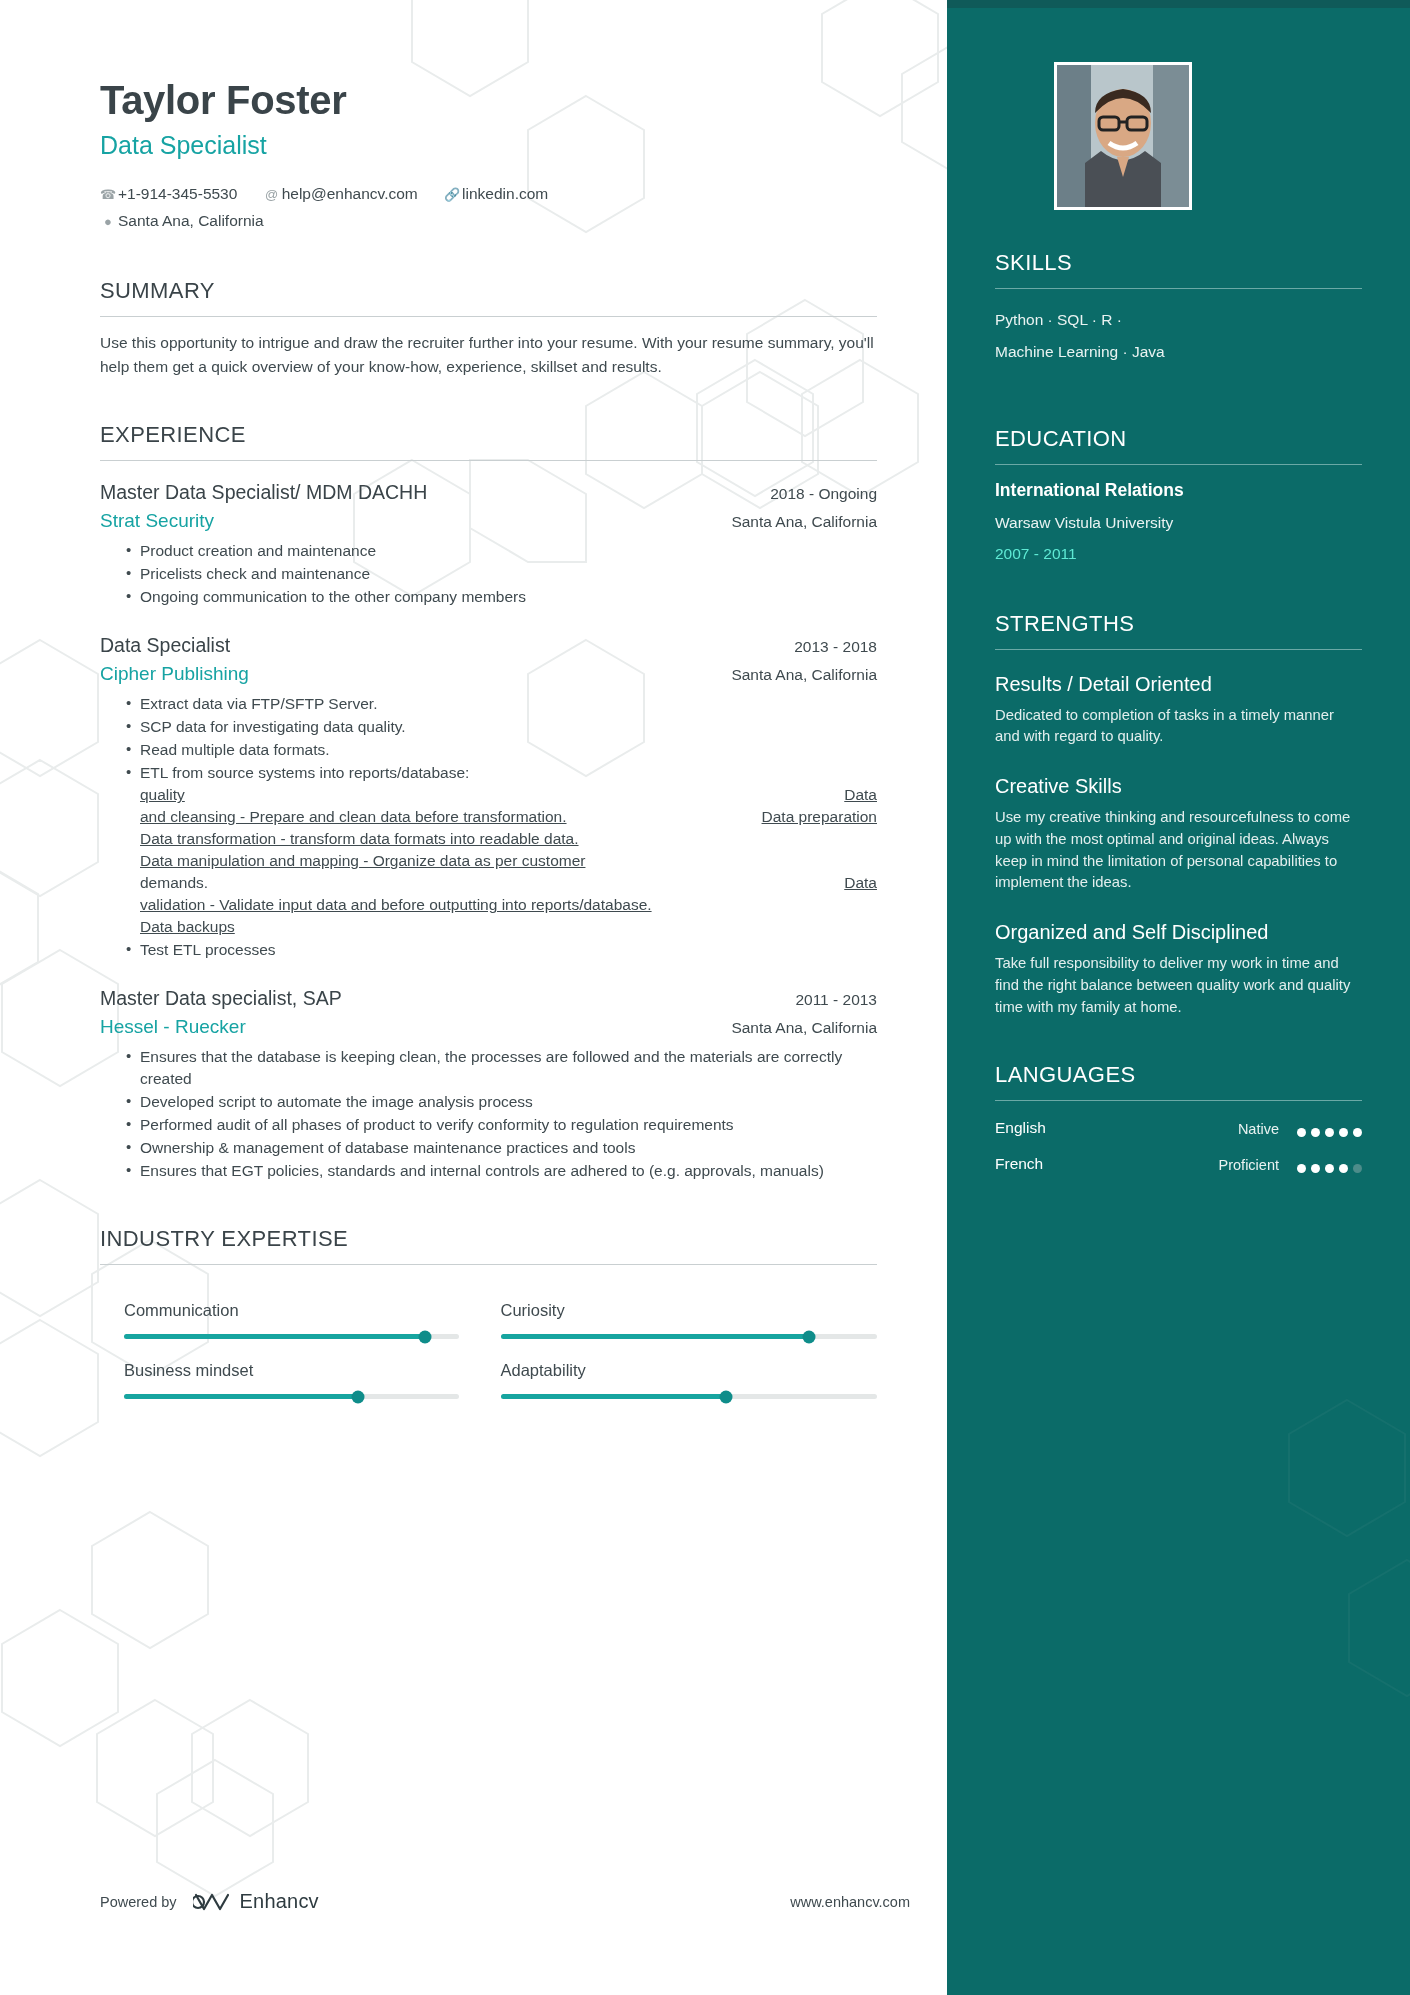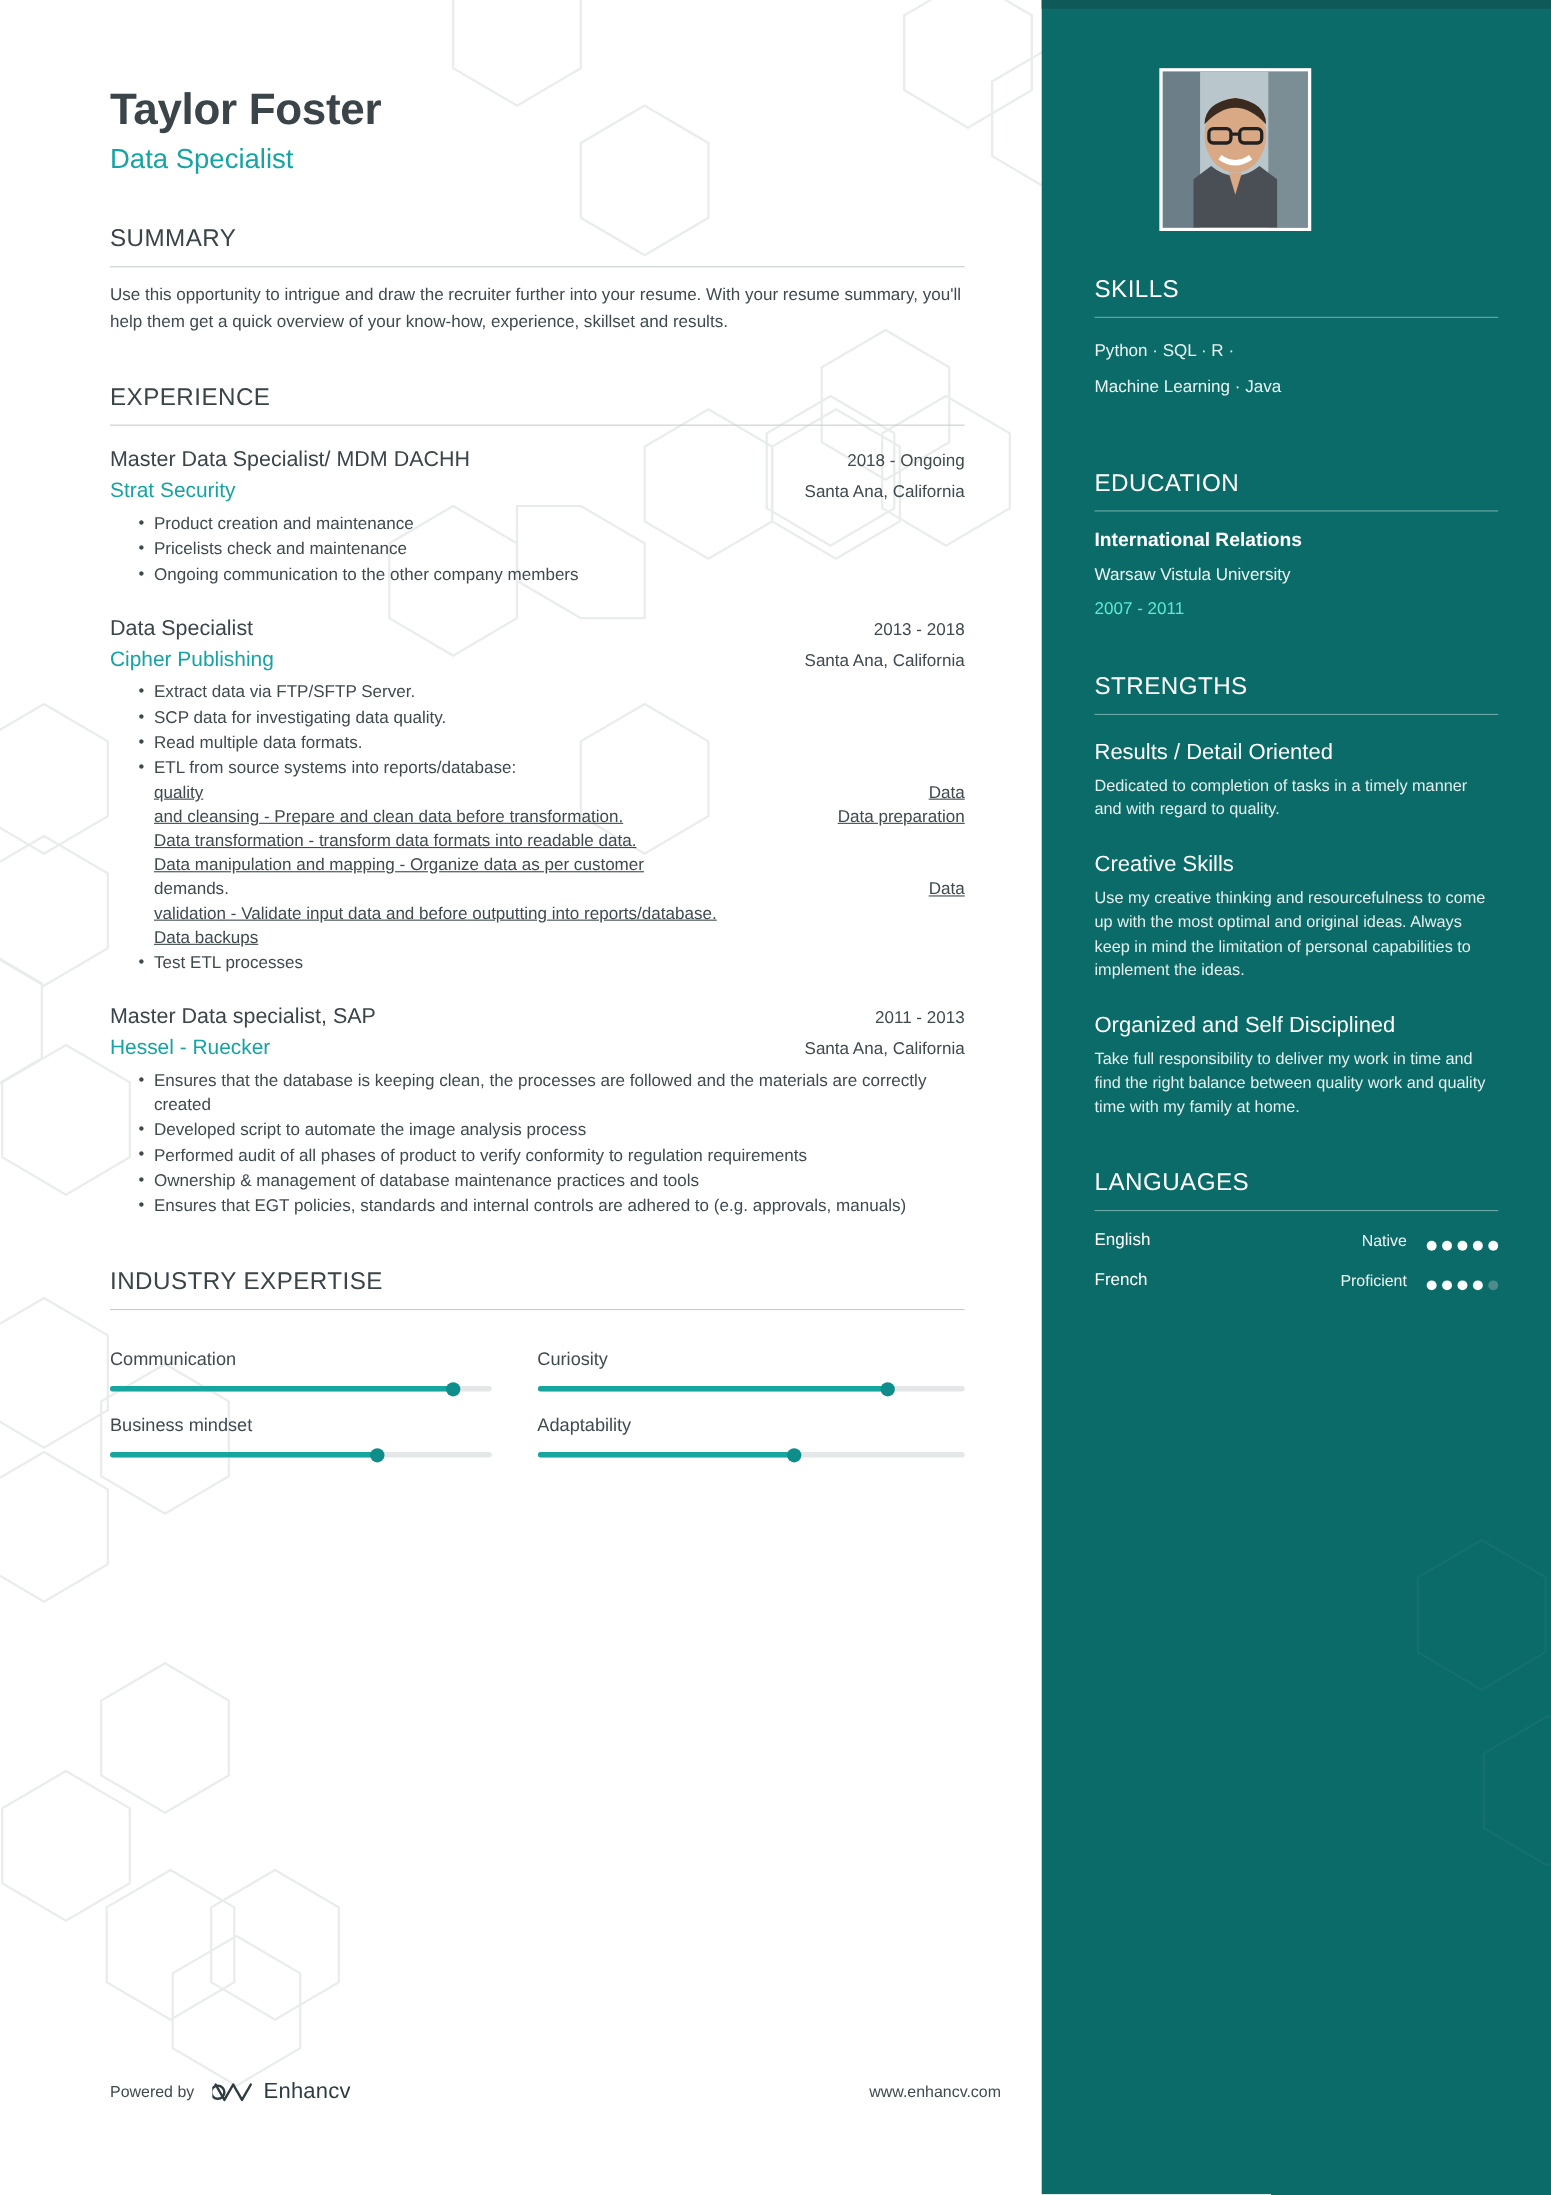--- a/index.html
+++ b/index.html
@@ -171,20 +171,21 @@
   .etl-just {
     display: flex;
     justify-content: space-between;
   }
 
   
   .sliders {
     display: flex;
     flex-wrap: wrap;
     margin-top: 6px;
+    margin-left: 24px;
   }
   .slider-cell {
     width: 50%;
     padding-right: 42px;
     margin-top: 22px;
   }
   .slider-label {
     font-size: 16.5px;
     color: #3f4a4f;
     margin-bottom: 14px;
@@ -453,20 +454,26 @@
       </div>
 
     </div>
   </div>
 
   <div class="main">
 
     <div>
       <div class="name">Taylor Foster</div>
       <div class="job-title">Data Specialist</div>
+      <div class="contacts">
+        <span class="citem"><span class="ico">☎</span><span>+1-914-345-5530</span></span>
+        <span class="citem"><span class="ico">@</span><span>help@enhancv.com</span></span>
+        <span class="citem"><span class="ico">🔗</span><span>linkedin.com</span></span>
+        <span class="row2"><span class="ico">●</span><span>Santa Ana, California</span></span>
+      </div>
     </div>
 
     <div>
       <div class="sec-title">SUMMARY</div>
       <div class="sec-rule"></div>
       <div class="summary-text">Use this opportunity to intrigue and draw the recruiter further into your resume. With your resume summary, you'll help them get a quick overview of your know-how, experience, skillset and results.</div>
     </div>
 
     <div>
       <div class="sec-title">EXPERIENCE</div>

